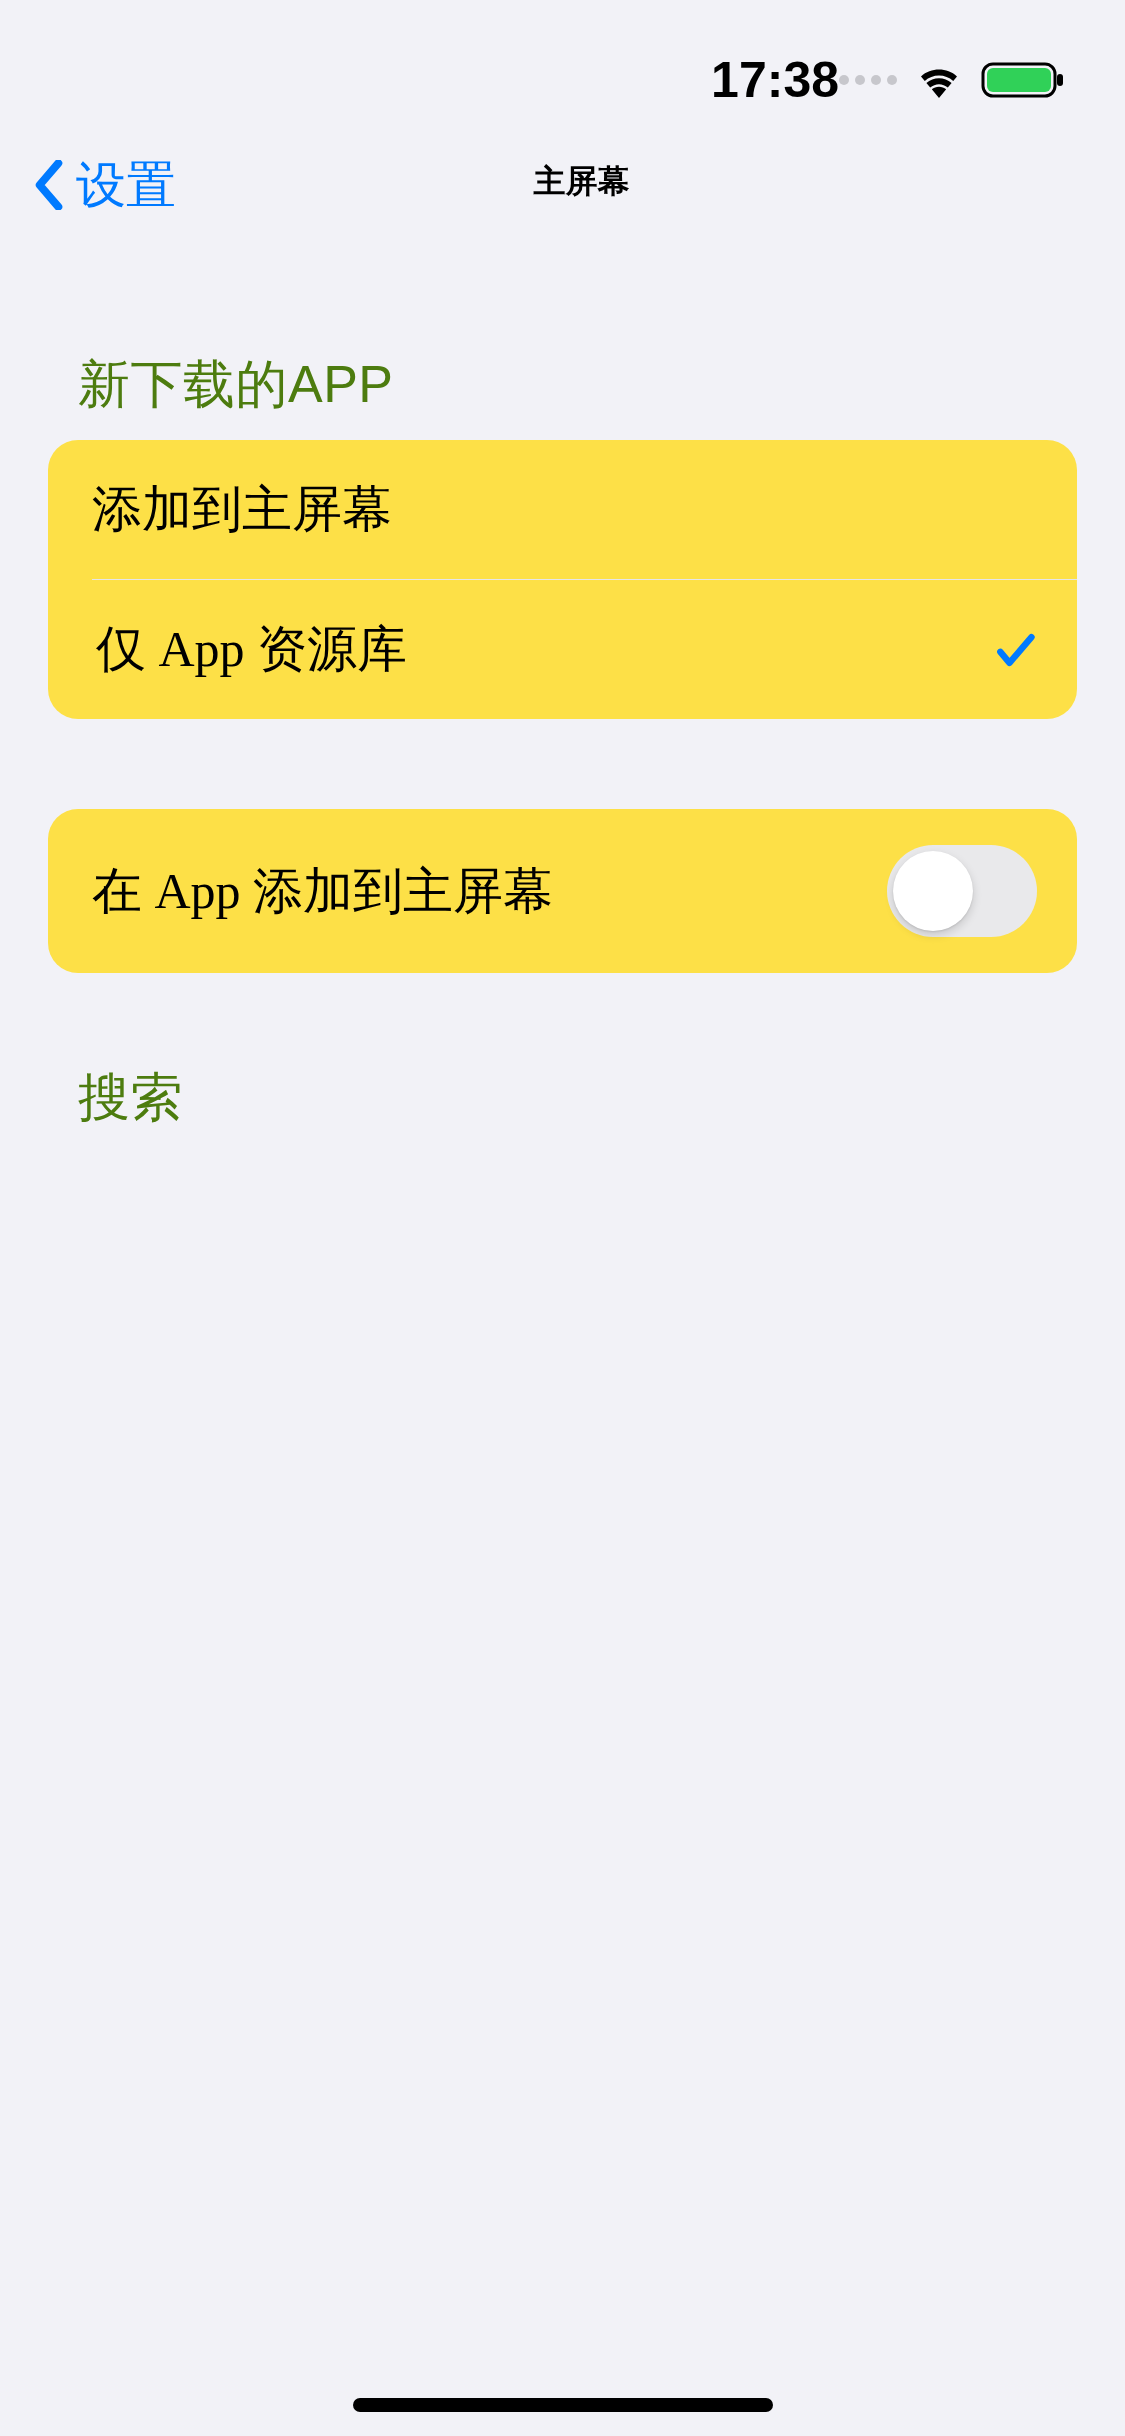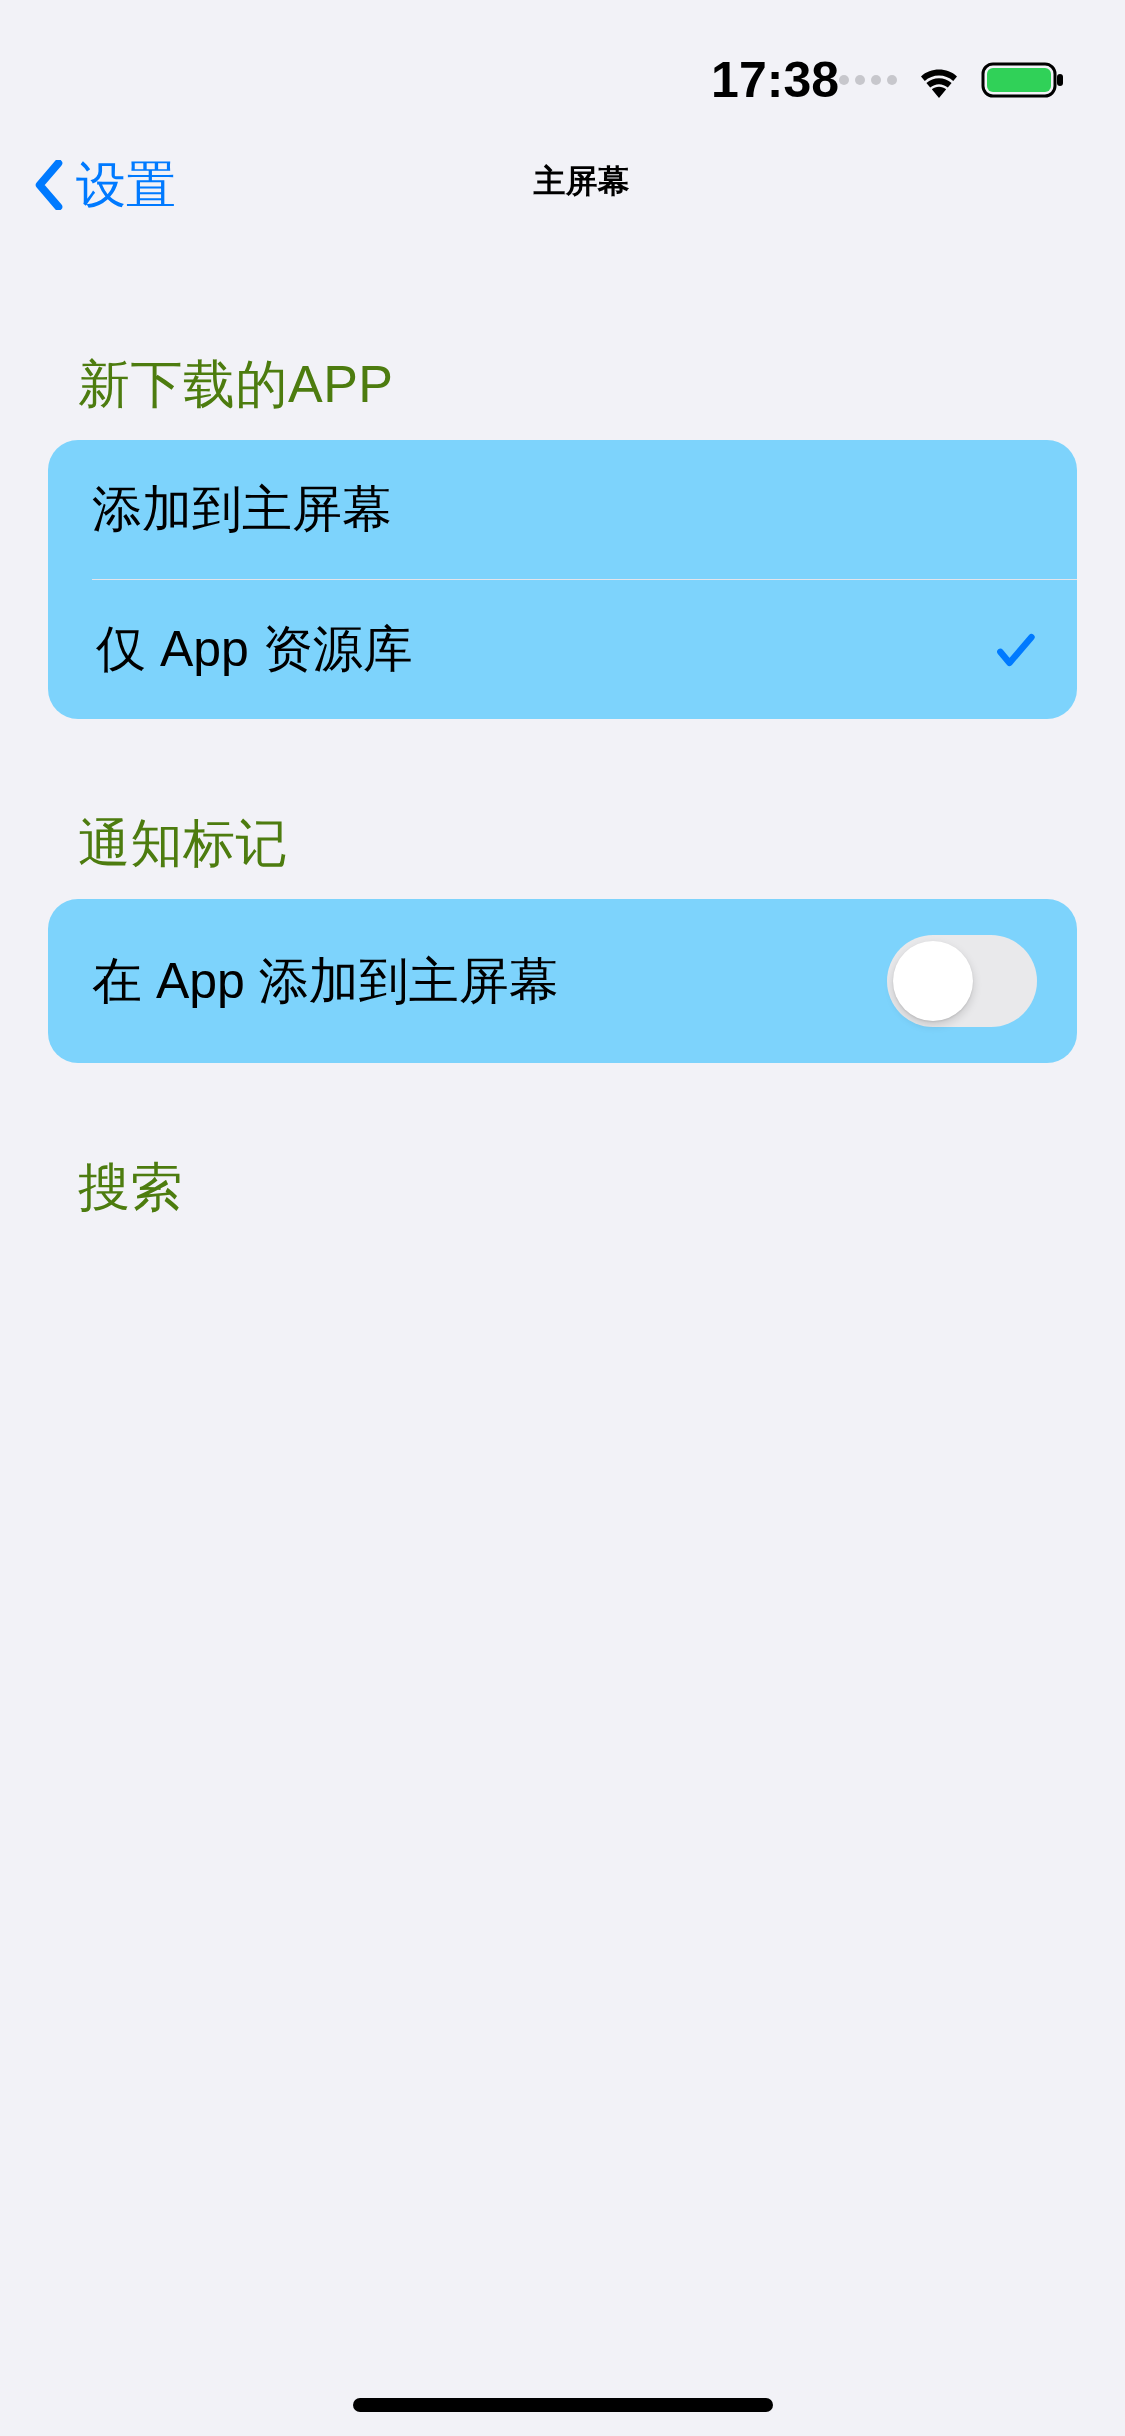--- a/index.html
+++ b/index.html
@@ -94,23 +94,24 @@
     .section:first-child {
       margin-top: 100px;
     }
     .section-header {
       font-size: 52px;
       color: #4d7c0f;
       padding: 0 30px 20px 30px;
       letter-spacing: 0.5px;
     }
     .group {
-      background: #7dd3fc;
+      background: #fde047;
       border-radius: 30px;
       overflow: hidden;
+      font-family: Liberation Serif, serif;
     }
     .row {
       display: flex;
       align-items: center;
       justify-content: space-between;
       padding: 36px 40px 36px 44px;
       min-height: 130px;
     }
     .row + .row {
       border-top: 1px solid #e5e5ea;
@@ -224,21 +225,20 @@
         <span class="checkmark">
           <svg viewBox="0 0 24 24">
               <path d="M4 13 L9 19 L21 5" fill="none" stroke="#007aff" stroke-width="3.5" stroke-linecap="round" stroke-linejoin="round"></path>
             </svg>
         </span>
       </div>
     </div>
   </div>
 
   <div class="section">
-    <div class="section-header">通知标记</div>
     <div class="group">
       <div class="row">
         <span class="row-label">在 App 添加到主屏幕</span>
         <div class="switch off">
           <div class="switch-knob"></div>
         </div>
       </div>
     </div>
   </div>
 

